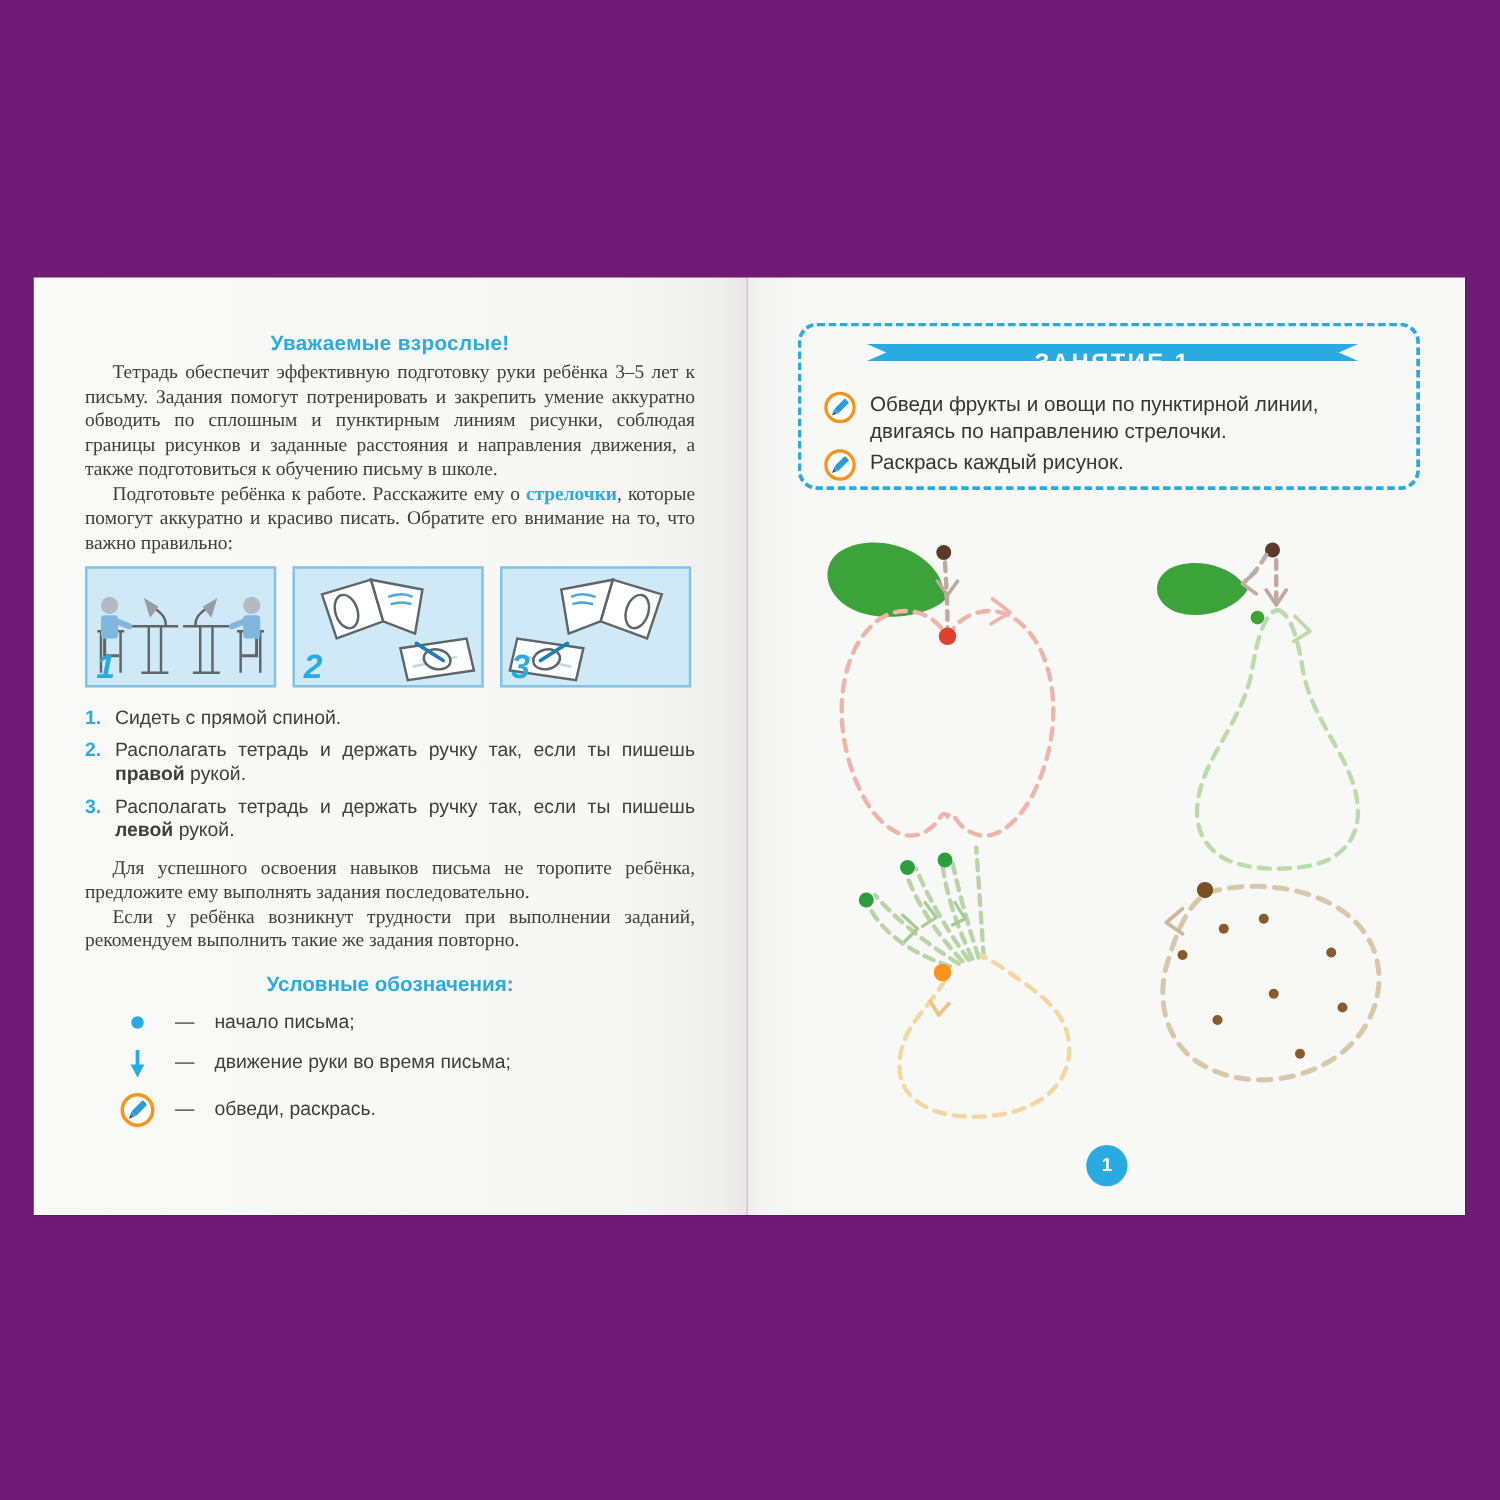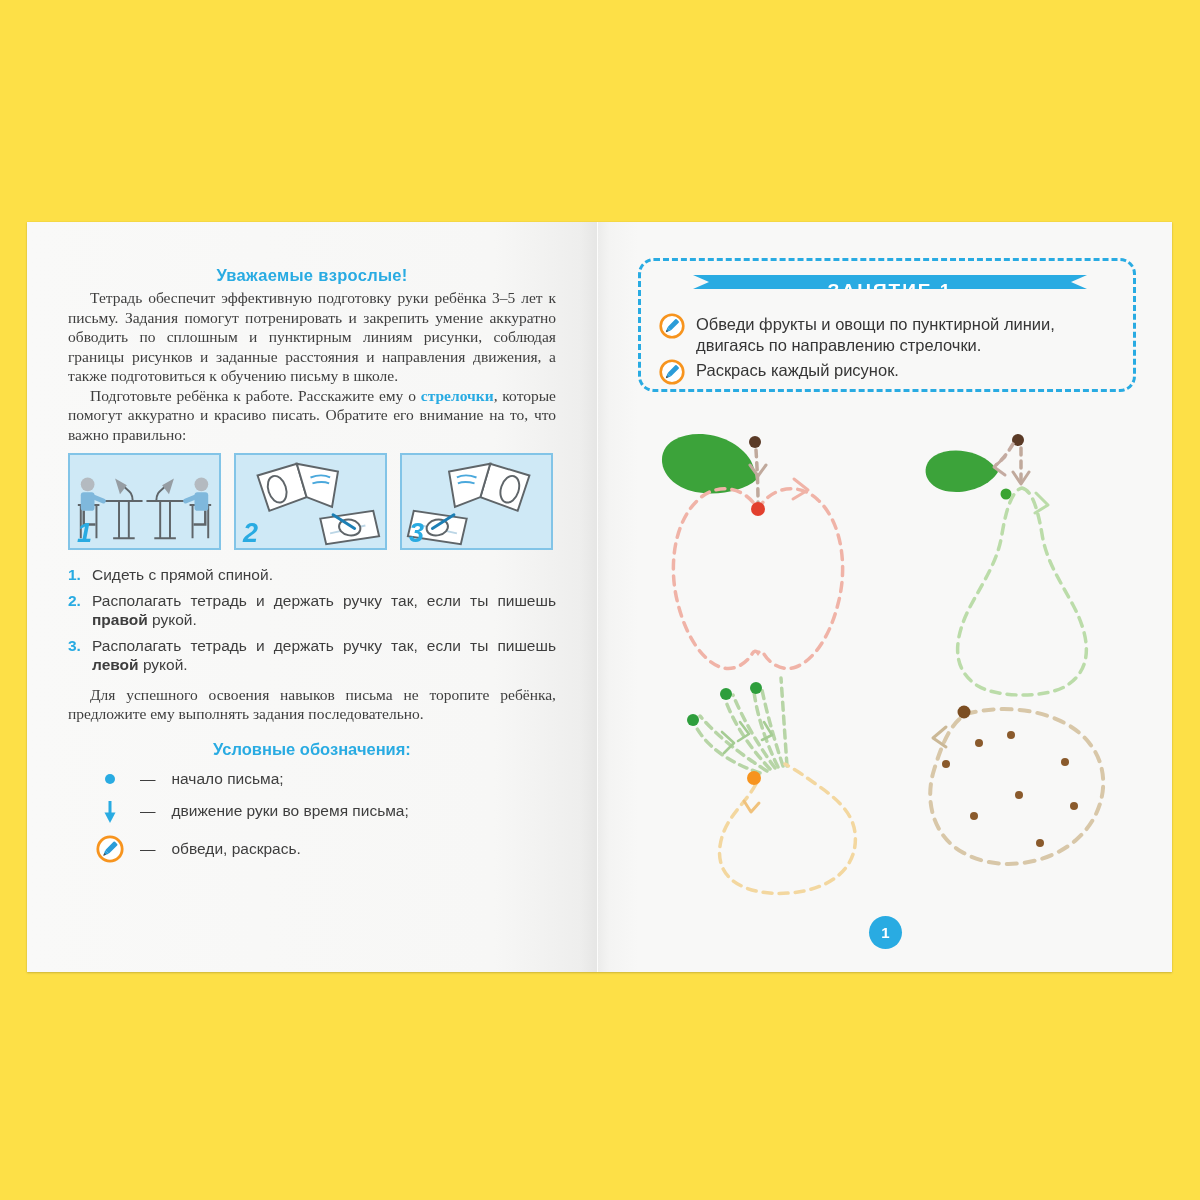--- a/index.html
+++ b/index.html
@@ -1,16 +1,16 @@
 <!DOCTYPE html>
 <html><head>
 <meta charset="utf-8">
 <style>
   html,body{margin:0;padding:0;background:#ffffff;}
-  .canvas{position:relative;width:1200px;height:1200px;background:#fde047;overflow:hidden;
+  .canvas{position:relative;width:1200px;height:1200px;background:#701a75;overflow:hidden;
           font-family:"Liberation Sans",sans-serif;}
   .spread{position:absolute;left:27px;top:222px;width:1145px;height:750px;display:flex;
           box-shadow:0 1px 2px rgba(0,0,0,.18),0 0 1px rgba(0,0,0,.12);}
   .page{position:relative;height:750px;box-sizing:border-box;}
   .page-left{width:570px;background:linear-gradient(to right,#f9f9f8 0%,#f7f7f6 82%,#eeeeed 97%,#e6e6e5 100%);
              padding:44px 41px 0 41px;}
   .page-right{width:575px;background:linear-gradient(to right,#ececeb 0%,#f4f4f3 2%,#f8f8f7 7%,#f8f8f7 100%);
               border-left:1px solid #fcfcfb;}
 
   
@@ -127,20 +127,21 @@
           <span class="num">2.</span>
           <span class="txt"><span>Располагать тетрадь и держать ручку так, если ты пишешь </span><b>правой</b><span> рукой.</span></span>
         </div>
         <div class="rule">
           <span class="num">3.</span>
           <span class="txt"><span>Располагать тетрадь и держать ручку так, если ты пишешь </span><b>левой</b><span> рукой.</span></span>
         </div>
       </div>
 
       <p class="body">Для успешного освоения навыков письма не торопите ребёнка, предложите ему выполнять задания последовательно.</p>
+      <p class="body">Если у ребёнка возникнут трудности при выполнении заданий, рекомендуем выполнить такие же задания повторно.</p>
 
       <h2 class="legend-title">Условные  обозначения:</h2>
 
       <div class="legend-row">
         <span class="legend-icon">
             <span class="start-dot"></span>
           </span>
         <span class="legend-dash">—</span>
         <span>начало  письма;</span>
       </div>

